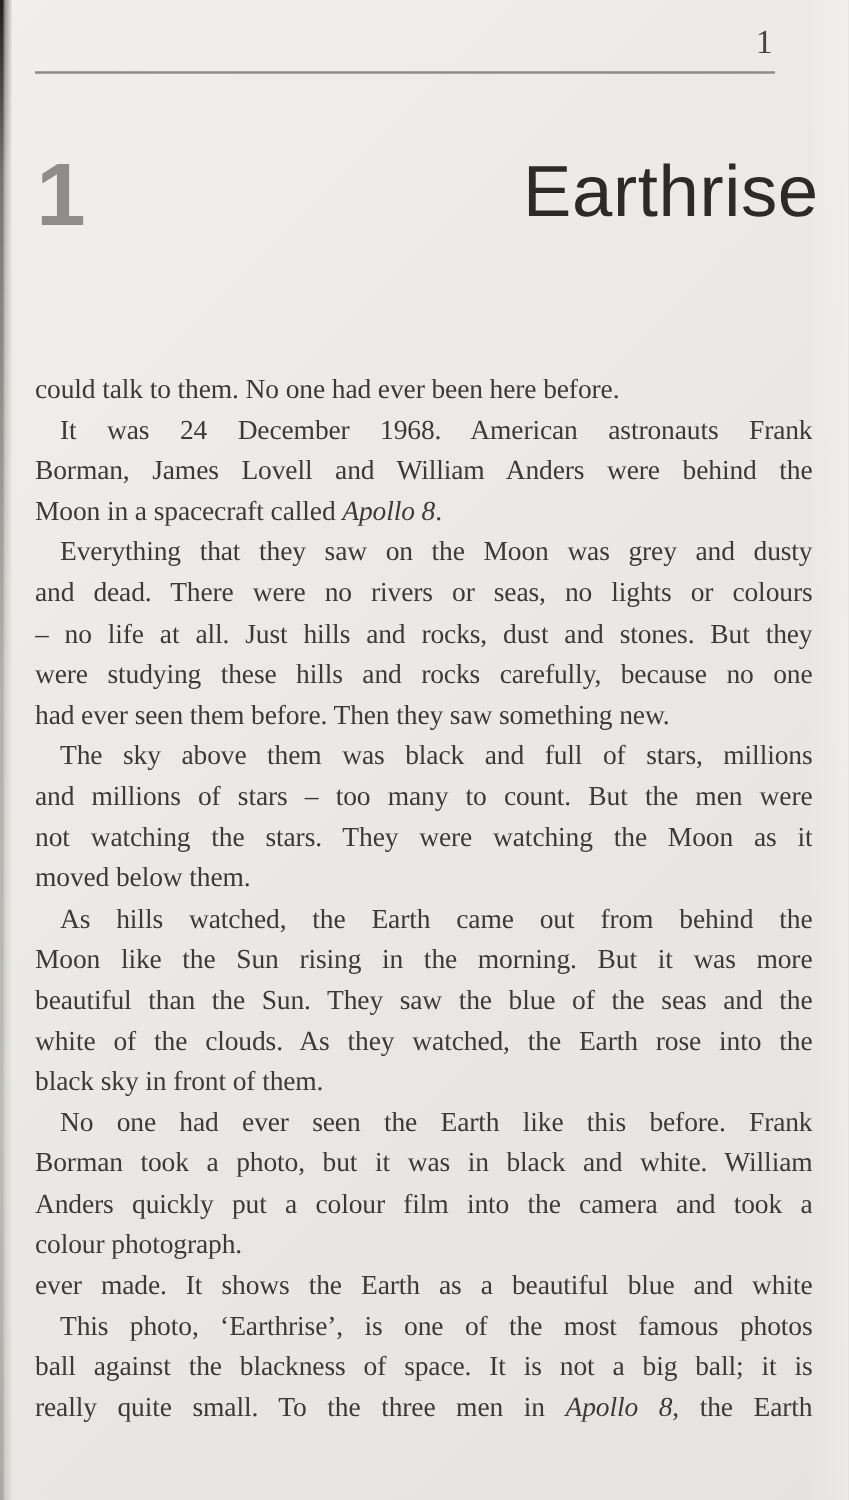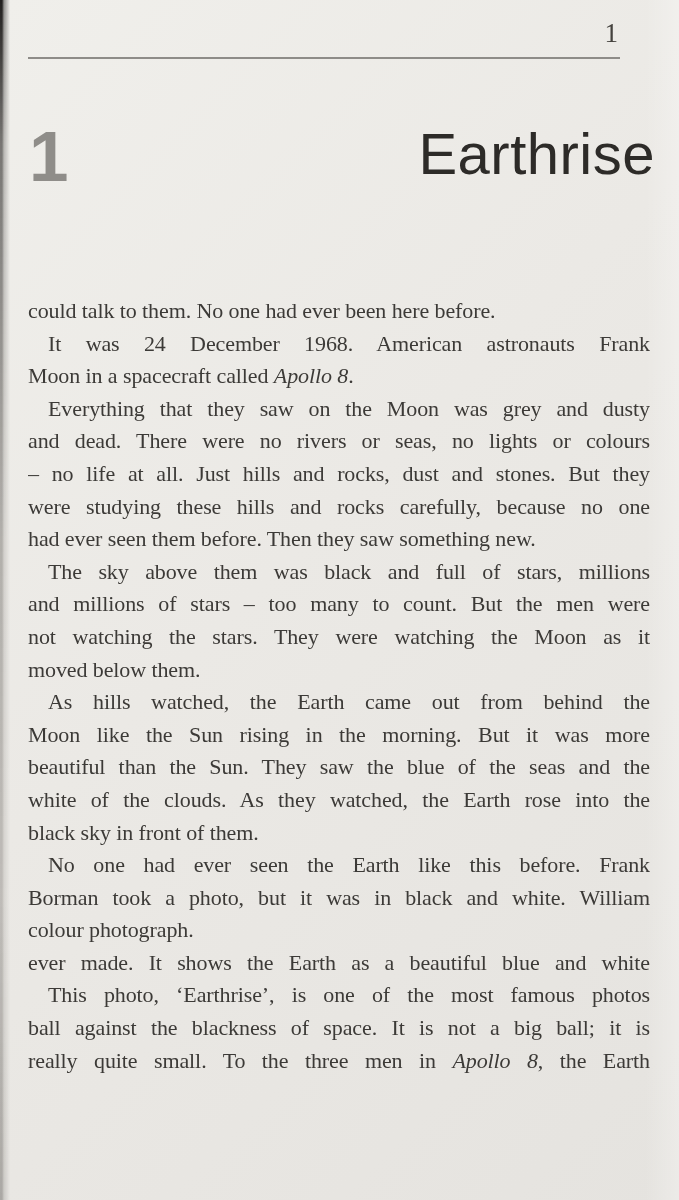--- a/index.html
+++ b/index.html
@@ -102,20 +102,21 @@
   <div class="pageno">1</div>
   <div class="rule"></div>
   <div class="chnum">1</div>
   <div class="chtitle">Earthrise</div>
   <div class="bodytext">
       <div>
         <div class="jline ragged"><span>could talk to them. No one had ever been here before.</span></div>
       </div>
       <div>
         <div class="jline indent"><span>It was 24 December 1968. American astronauts Frank</span></div>
+        <div class="jline"><span>Borman, James Lovell and William Anders were behind the</span></div>
         <div class="jline ragged"><span>Moon in a spacecraft called </span><span class="it">Apollo 8</span><span>.</span></div>
       </div>
       <div>
         <div class="jline indent"><span>Everything that they saw on the Moon was grey and dusty</span></div>
         <div class="jline"><span>and dead. There were no rivers or seas, no lights or colours</span></div>
         <div class="jline"><span>– no life at all. Just hills and rocks, dust and stones. But they</span></div>
         <div class="jline"><span>were studying these hills and rocks carefully, because no one</span></div>
         <div class="jline ragged"><span>had ever seen them before. Then they saw something new.</span></div>
       </div>
       <div>
@@ -127,20 +128,21 @@
       <div>
         <div class="jline indent"><span>As hills watched, the Earth came out from behind the</span></div>
         <div class="jline"><span>Moon like the Sun rising in the morning. But it was more</span></div>
         <div class="jline"><span>beautiful than the Sun. They saw the blue of the seas and the</span></div>
         <div class="jline"><span>white of the clouds. As they watched, the Earth rose into the</span></div>
         <div class="jline ragged"><span>black sky in front of them.</span></div>
       </div>
       <div>
         <div class="jline indent"><span>No one had ever seen the Earth like this before. Frank</span></div>
         <div class="jline"><span>Borman took a photo, but it was in black and white. William</span></div>
+        <div class="jline"><span>Anders quickly put a colour film into the camera and took a</span></div>
         <div class="jline ragged"><span>colour photograph.</span></div>
       </div>
       <div>
         <div class="jline"><span>ever made. It shows the Earth as a beautiful blue and white</span></div>
         <div class="jline indent"><span>This photo, ‘Earthrise’, is one of the most famous photos</span></div>
         <div class="jline"><span>ball against the blackness of space. It is not a big ball; it is</span></div>
         <div class="jline"><span>really quite small. To the three men in </span><span class="it">Apollo 8</span><span>, the Earth</span></div>
       </div>
     </div>
 </div>

